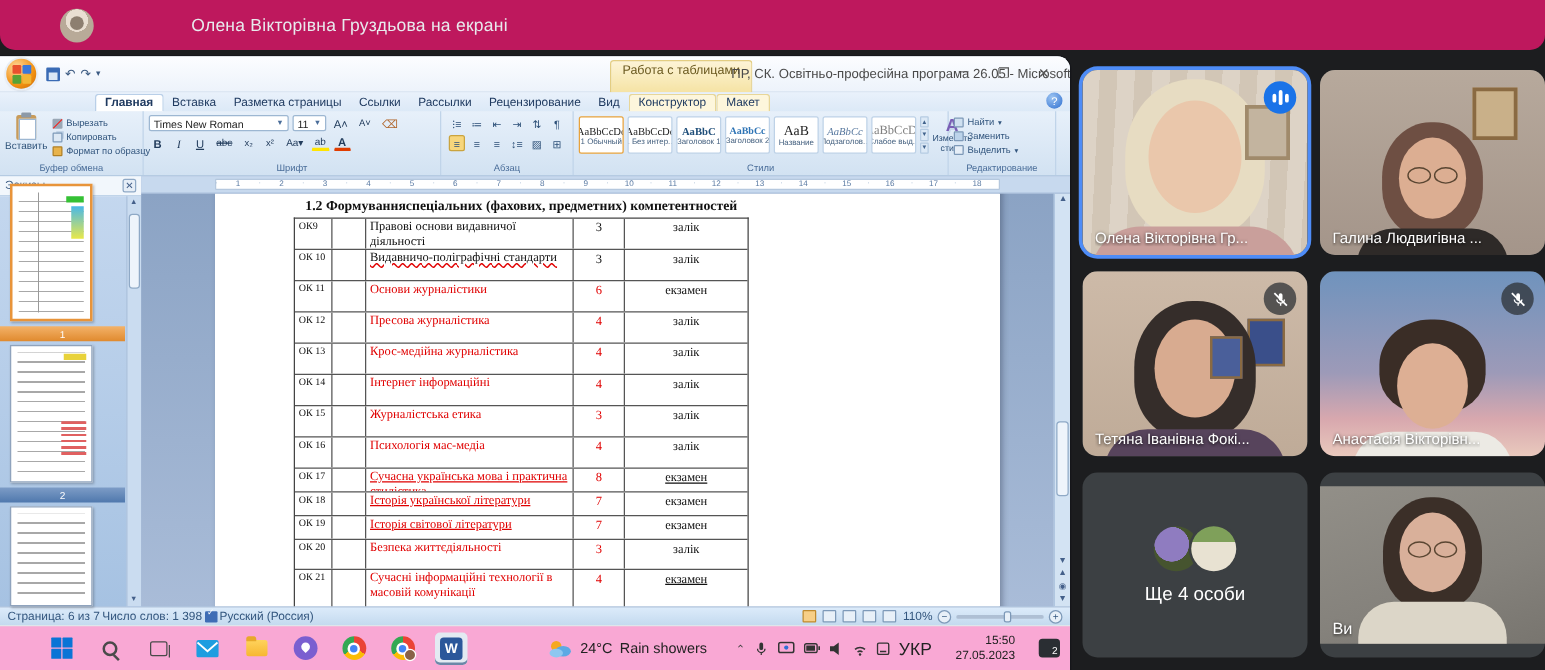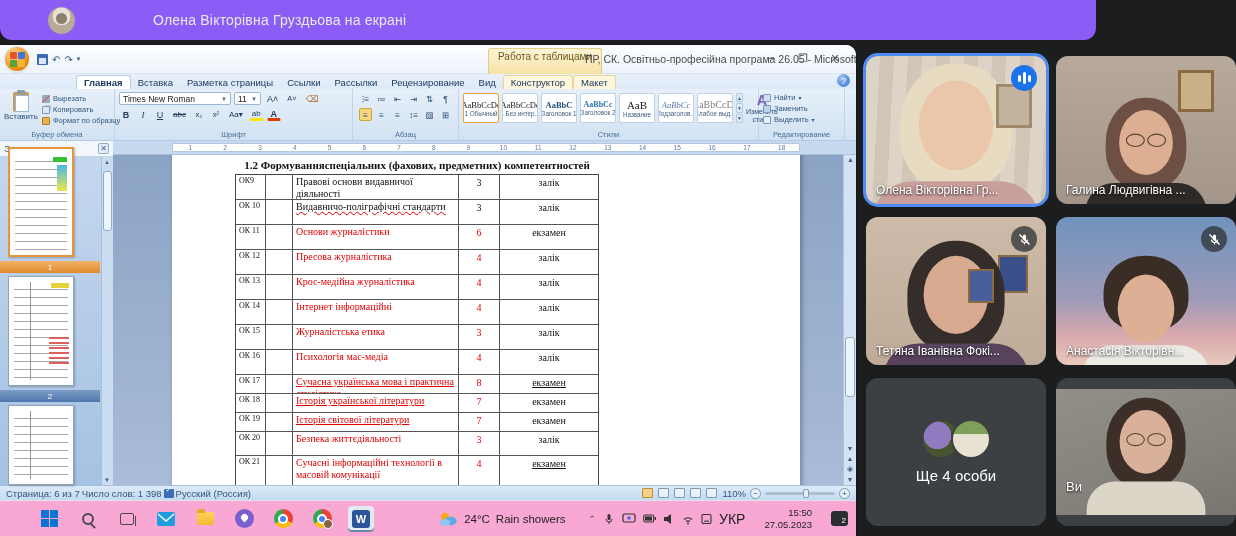--- a/index.html
+++ b/index.html
@@ -1,20 +1,20 @@
 <!DOCTYPE html>
 <html><head>
 <meta charset="utf-8">
 <style>
   *{margin:0;padding:0;box-sizing:border-box}
   html,body{width:1236px;height:536px;overflow:hidden}
   body{background:#1c1d1f;font-family:"Liberation Sans",sans-serif;position:relative}
 
   
-  .banner{position:absolute;left:0;top:0;width:1096px;height:40px;background:#8b5cf6;
+  .banner{position:absolute;left:0;top:0;width:1236px;height:40px;background:#be185d;
     border-radius:0 0 12px 12px;display:flex;align-items:center;color:#e8eaed}
   .banner-avatar{width:27px;height:27px;border-radius:50%;margin-left:48px;
     background:radial-gradient(circle at 50% 35%,#e9dfd2 0 40%,#b8aa98 41% 100%);position:relative;flex:none}
   .banner-avatar::after{content:"";position:absolute;left:8px;top:6px;width:11px;height:11px;border-radius:50%;background:#8d7f70}
   .banner-text{margin-left:78px;font-size:14px;letter-spacing:.2px}
 
   
   .share{position:absolute;left:0;top:45px;width:856px;height:491px;background:#e9f0f8;
     border-radius:0 10px 0 0;overflow:hidden;box-shadow:0 0 0 1px #15161a}
 
@@ -238,21 +238,21 @@
   .ov-av1{background:radial-gradient(circle at 40% 40%,#8f7cc0 0 45%,#46542f 46%)}
   .ov-av2{background:linear-gradient(180deg,#7fa05a 0 35%,#e8e2d2 36%);margin-left:-6px;box-shadow:0 0 0 2px #3c4043}
   .v5 .tile-name{position:static;margin-top:10px;font-size:15px;max-width:none;text-shadow:none}
   
   .v6 .video{top:11px;bottom:11px;background:
       radial-gradient(circle at 30% 30%,#98948c 0 2px,transparent 3px),
       linear-gradient(160deg,#928f88,#85827c 60%,#78756f)}
   .v6 .person{transform:translateX(-50%) scale(1.1);bottom:8px}
   .v6 .p-hair{background:#3b2f28}.v6 .p-face{background:#d9b09a}.v6 .p-body{background:#dcd6c8}
   .v6 .p-glasses{display:block}
-  .v6 .tile-name{bottom:32px;font-size:13px}
+  .v6 .tile-name{bottom:16px;font-size:13px}
 </style>
 </head>
 <body>
 
 <div class="banner">
   <div class="banner-avatar"></div>
   <div class="banner-text">Олена Вікторівна Груздьова на екрані</div>
 </div>
 
 <div class="share">

